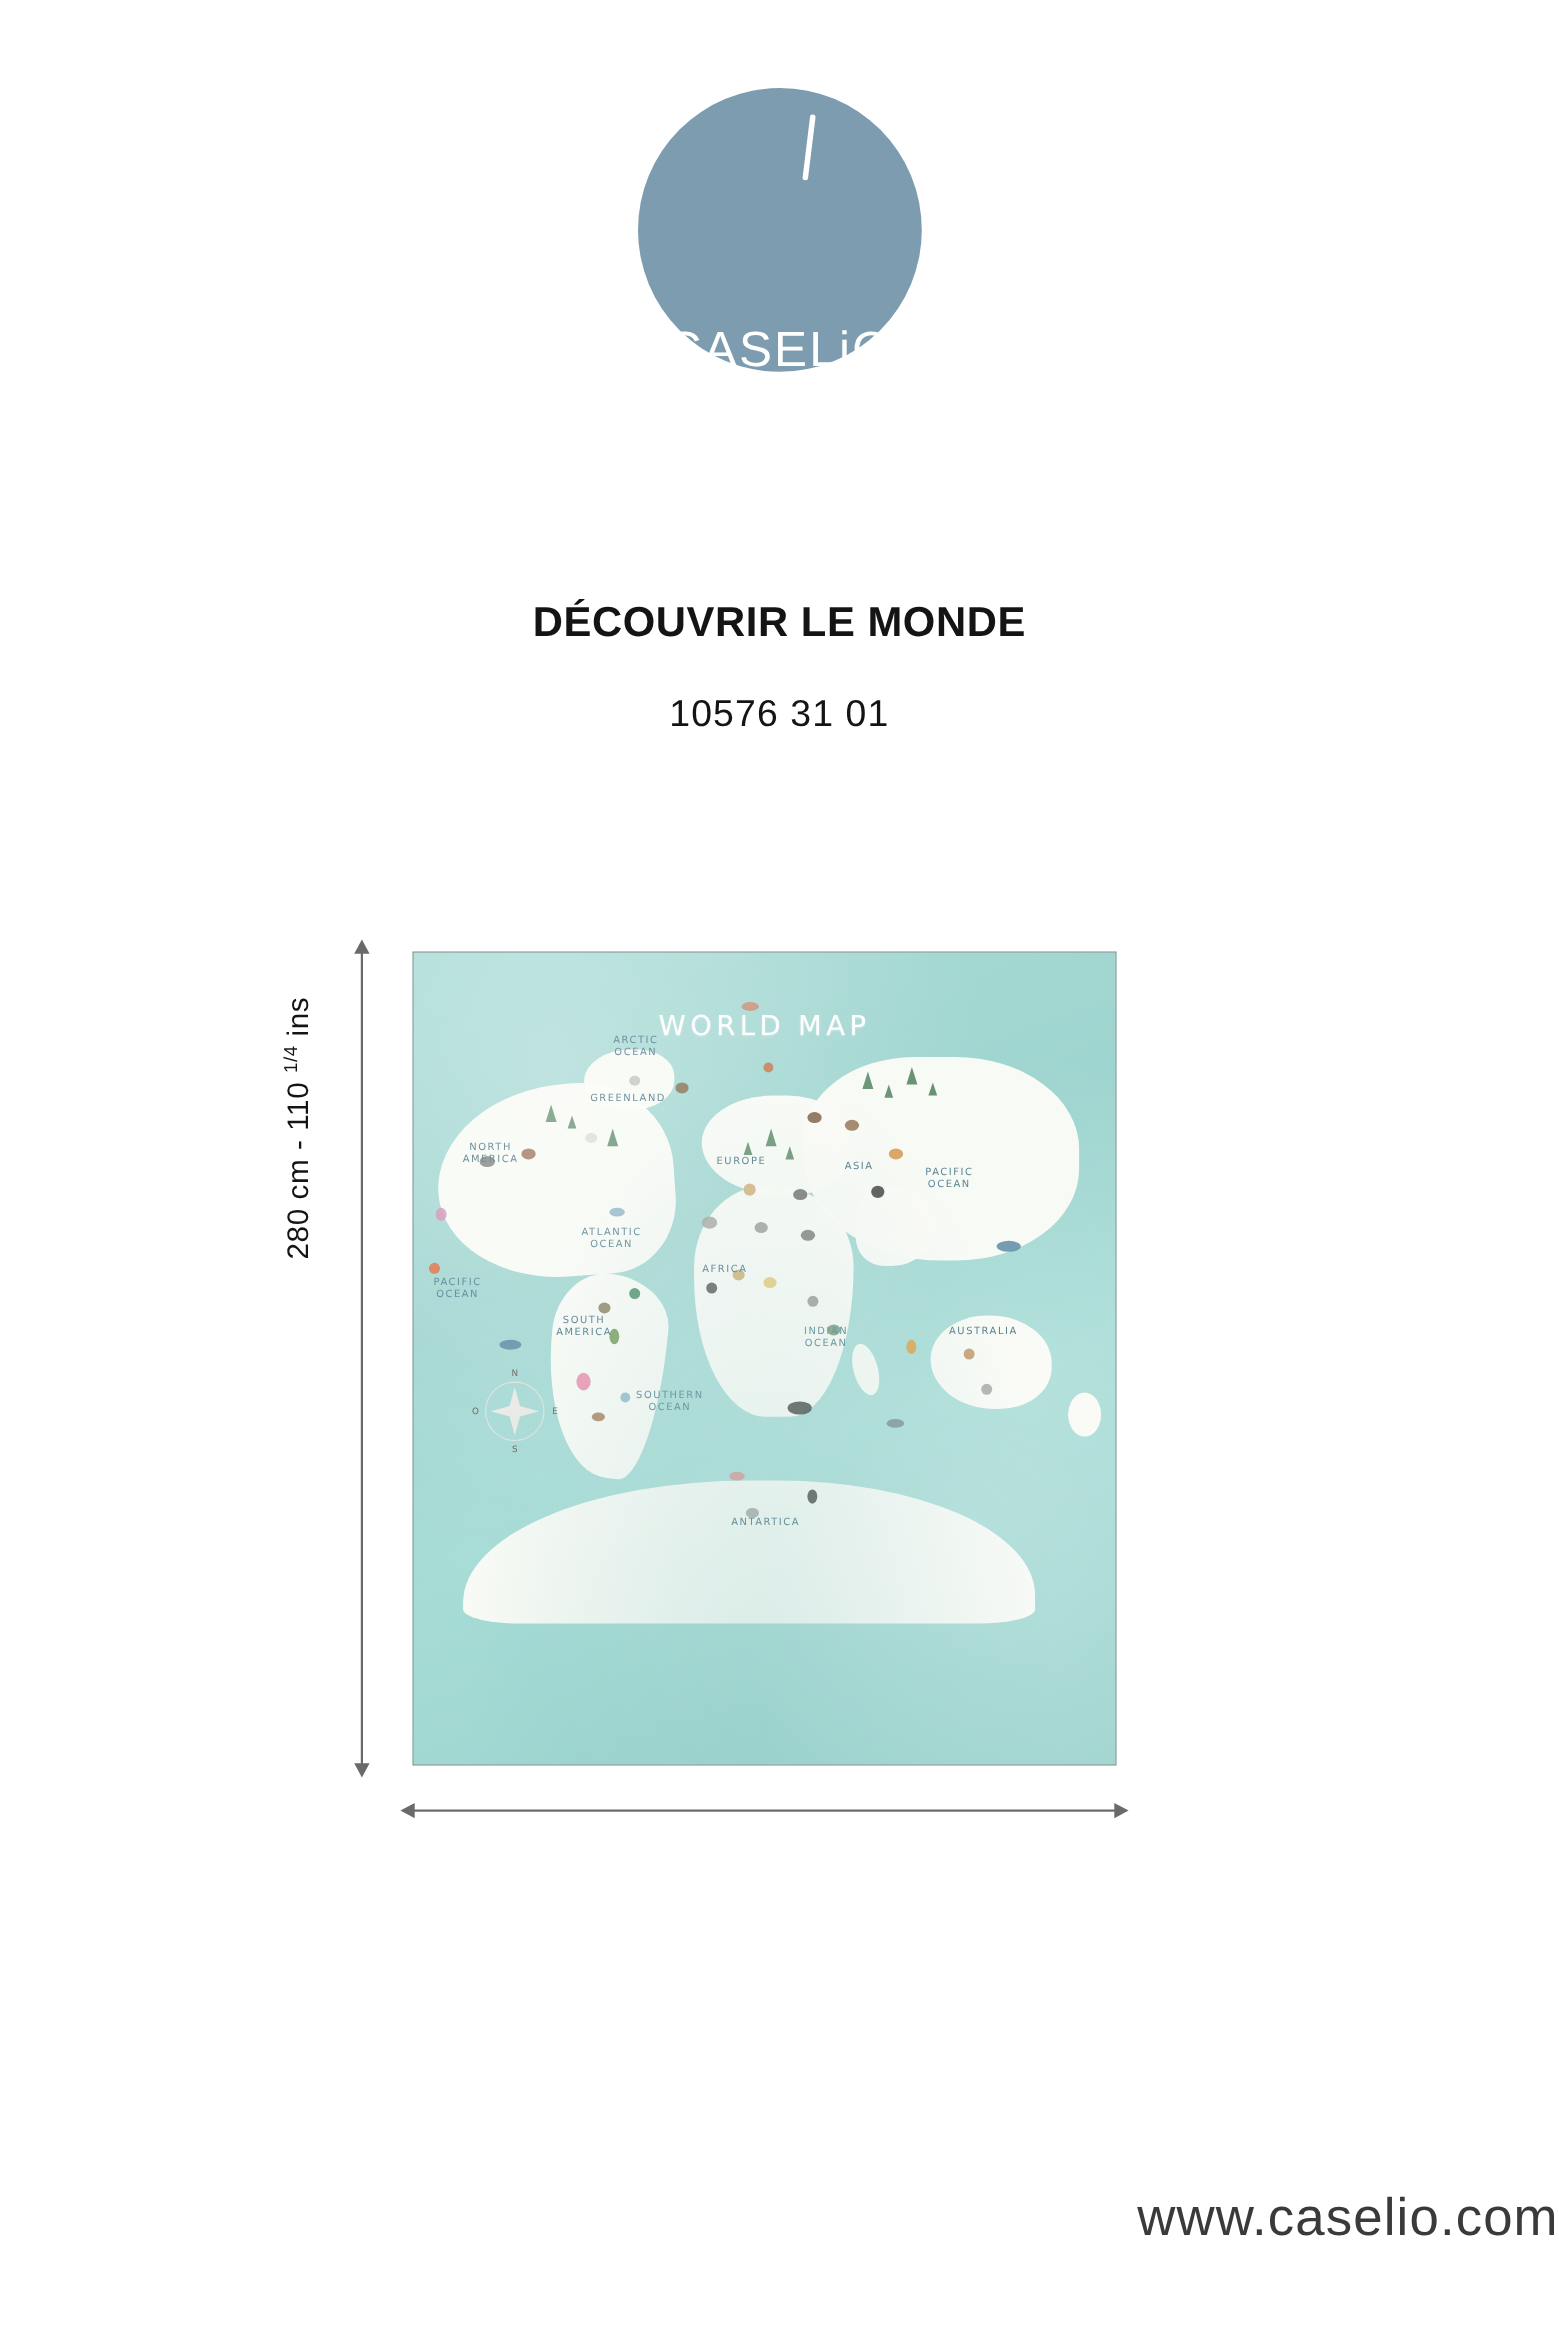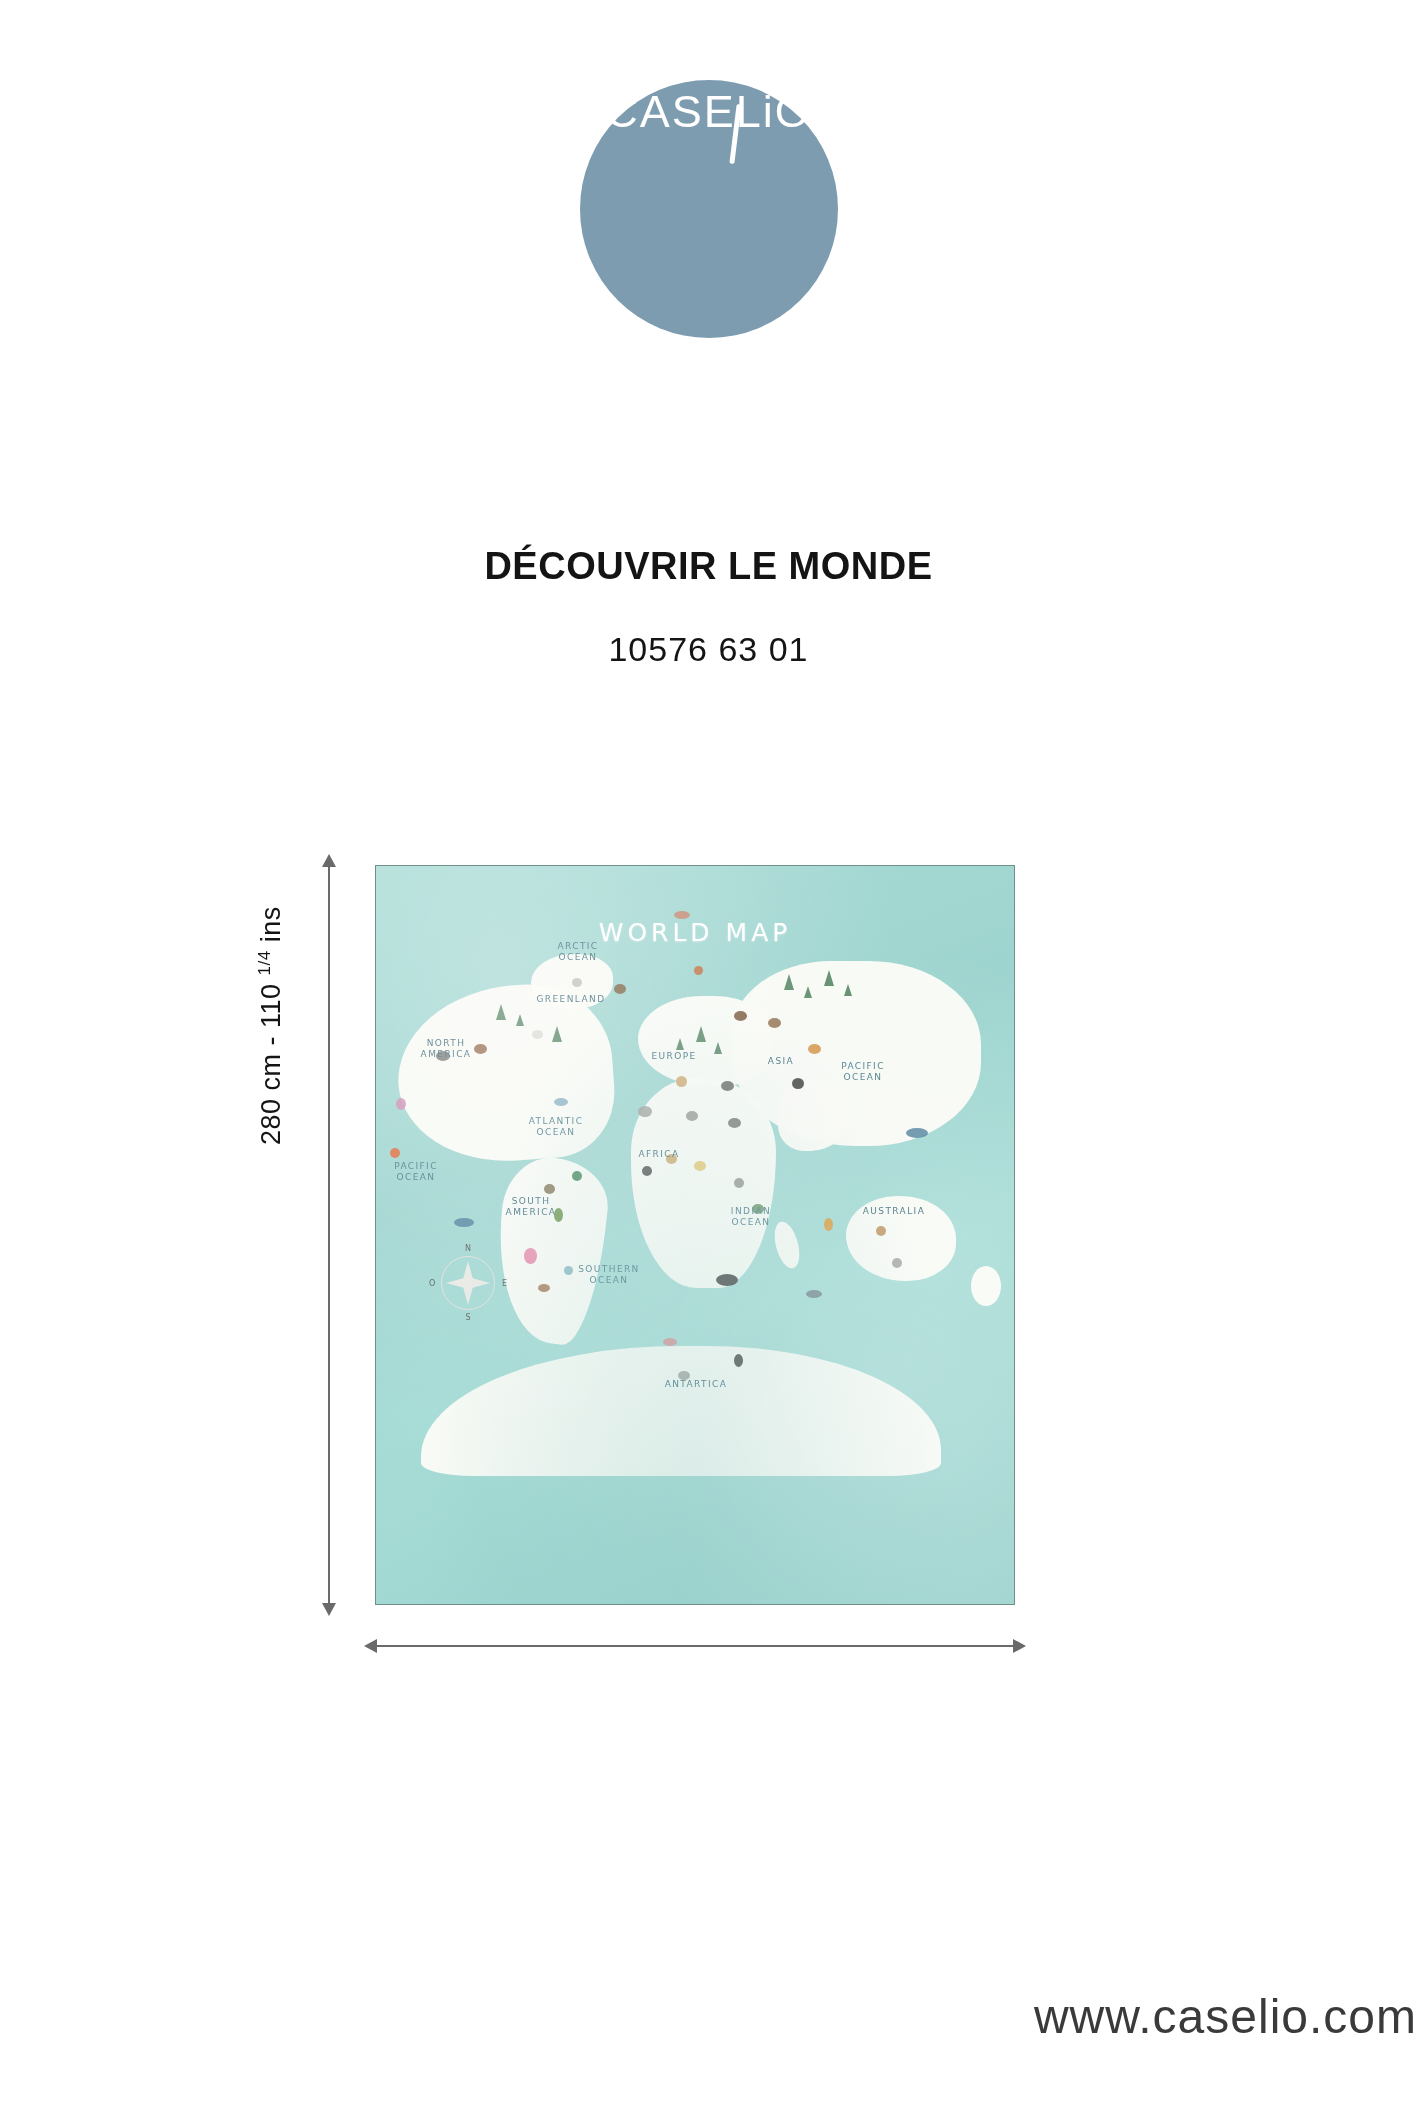--- a/index.html
+++ b/index.html
@@ -26,21 +26,21 @@
     display: flex;
     justify-content: center;
   }
   .logo-circle {
     width: 258px;
     height: 258px;
     border-radius: 50%;
     background: #7d9cb0;
     position: relative;
     display: flex;
-    align-items: flex-start;
+    align-items: flex-end;
     justify-content: center;
   }
   .logo-text {
     color: #ffffff;
     font-size: 45px;
     letter-spacing: 2px;
     font-weight: 400;
     font-family: "Liberation Sans", sans-serif;
     position: relative;
     top: 6px;
@@ -347,21 +347,21 @@
 <body>
 
 <div class="logo-wrap">
   <div class="logo-circle">
     <div class="logo-mark"></div>
     <div class="logo-text">CASELiO</div>
   </div>
 </div>
 
 <div class="title">DÉCOUVRIR LE MONDE</div>
-<div class="ref">10576 63 01</div>
+<div class="ref">10576 31 01</div>
 
 <div class="product-area">
 
   <div class="dim-v">
     <div class="arrow up"></div>
     <div class="arrow down"></div>
   </div>
   <div class="dim-v-label"><span>280 cm - 110 </span><span class="sup">1/4</span><span> ins</span></div>
 
   <div class="panel">

